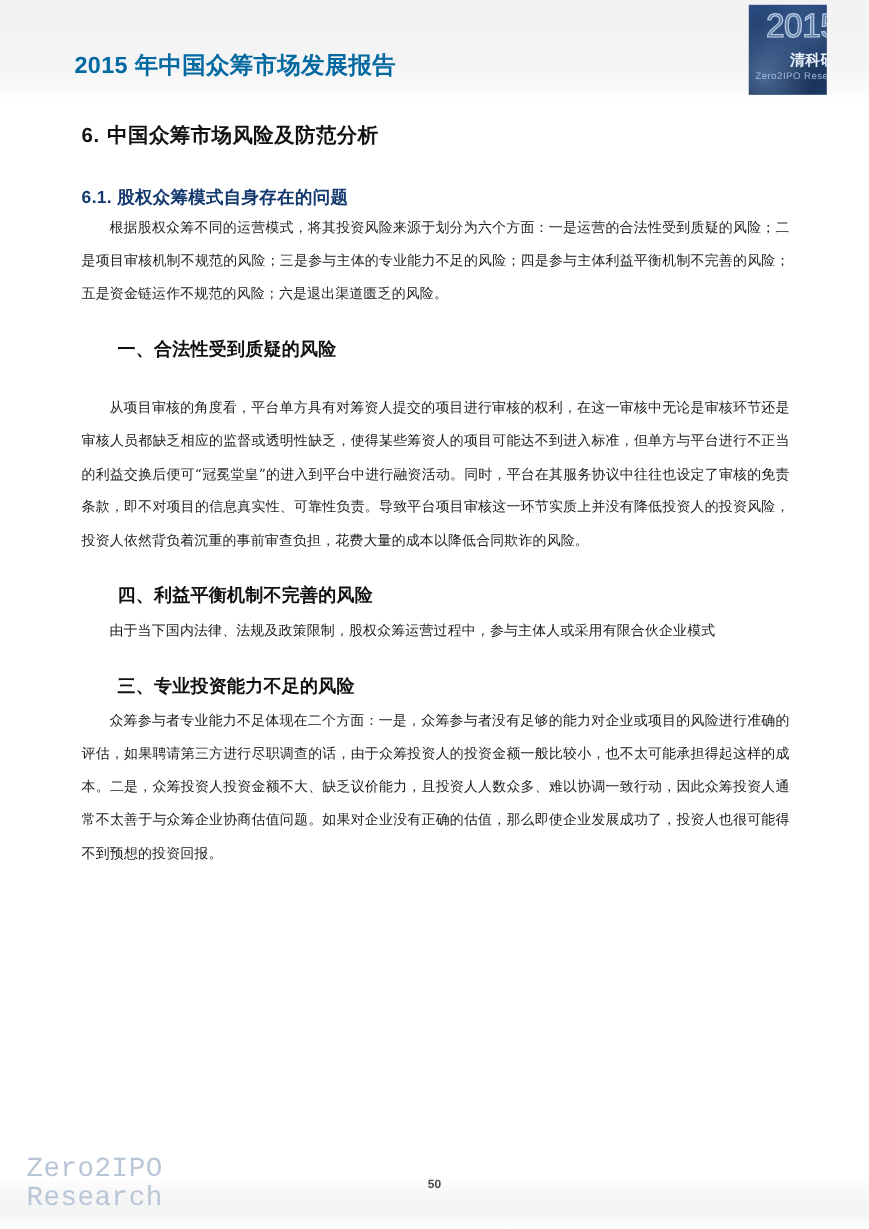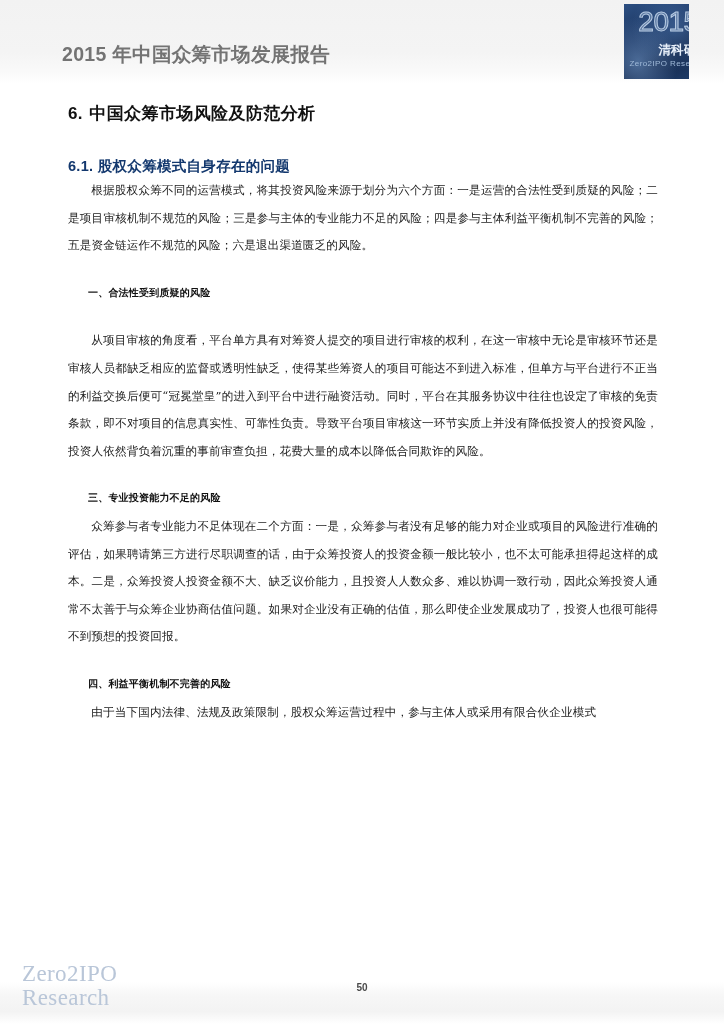--- a/index.html
+++ b/index.html
@@ -49,21 +49,21 @@
     height: 92px;
   }
   .doc-title {
     position: absolute;
     left: 62px;
     top: 41px;
     font-family: "Liberation Sans", sans-serif;
     font-weight: bold;
     font-size: 19.5px;
     letter-spacing: 0.3px;
-    color: #737373;
+    color: #0369a1;
     white-space: nowrap;
   }
 
   
   .logo-box {
     position: absolute;
     left: 624px;
     top: 4px;
     width: 65px;
     height: 75px;
@@ -157,23 +157,23 @@
     text-align: justify;
     letter-spacing: 0.15px;
   }
   .para.lead {
   }
 
   .risk-heading {
     margin: 0;
     padding: 0;
     text-indent: 2em;
-    font-family: Liberation Mono, monospace;
-    font-weight: bold;
-    font-size: 10px;
+    font-family: Liberation Serif, serif;
+    font-weight: bold;
+    font-size: 15px;
     line-height: 27.6px;
     color: #111111;
     letter-spacing: 0.2px;
   }
   .risk-block {
     margin-top: 20px;
   }
   .risk-block .para {
     margin-top: 0;
   }
@@ -191,21 +191,21 @@
     left: 0;
     top: 20px;
     width: 724px;
     height: 42px;
     background: linear-gradient(to bottom, #ffffff 0%, #f7f7f7 30%, #f3f3f3 70%, #ffffff 100%);
   }
   .footer-watermark {
     position: absolute;
     left: 22px;
     top: 0px;
-    font-family: Liberation Serif, serif;
+    font-family: Liberation Mono, monospace;
     font-size: 23px;
     line-height: 24px;
     letter-spacing: 0.4px;
     color: #b9c6d8;
     white-space: pre-line;
   }
   .page-number {
     position: absolute;
     left: 0;
     top: 20px;
@@ -251,27 +251,27 @@
 
     <div class="risk-block">
       <p class="risk-heading">一、合法性受到质疑的风险</p>
     </div>
 
     <div class="risk-block">
       <p class="para">从项目审核的角度看，平台单方具有对筹资人提交的项目进行审核的权利，在这一审核中无论是审核环节还是审核人员都缺乏相应的监督或透明性缺乏，使得某些筹资人的项目可能达不到进入标准，但单方与平台进行不正当的利益交换后便可“冠冕堂皇”的进入到平台中进行融资活动。同时，平台在其服务协议中往往也设定了审核的免责条款，即不对项目的信息真实性、可靠性负责。导致平台项目审核这一环节实质上并没有降低投资人的投资风险，投资人依然背负着沉重的事前审查负担，花费大量的成本以降低合同欺诈的风险。</p>
     </div>
 
     <div class="risk-block">
+      <p class="risk-heading">四、利益平衡机制不完善的风险</p>
+      <p class="para">由于当下国内法律、法规及政策限制，股权众筹运营过程中，参与主体人或采用有限合伙企业模式</p>
+    </div>
+
+    <div class="risk-block">
       <p class="risk-heading">三、专业投资能力不足的风险</p>
       <p class="para">众筹参与者专业能力不足体现在二个方面：一是，众筹参与者没有足够的能力对企业或项目的风险进行准确的评估，如果聘请第三方进行尽职调查的话，由于众筹投资人的投资金额一般比较小，也不太可能承担得起这样的成本。二是，众筹投资人投资金额不大、缺乏议价能力，且投资人人数众多、难以协调一致行动，因此众筹投资人通常不太善于与众筹企业协商估值问题。如果对企业没有正确的估值，那么即使企业发展成功了，投资人也很可能得不到预想的投资回报。</p>
-    </div>
-
-    <div class="risk-block">
-      <p class="risk-heading">四、利益平衡机制不完善的风险</p>
-      <p class="para">由于当下国内法律、法规及政策限制，股权众筹运营过程中，参与主体人或采用有限合伙企业模式</p>
     </div>
 
   </div>
 
   <div class="footer">
     <div class="footer-band"></div>
     <div class="footer-watermark">Zero2IPO
 Research</div>
     <div class="page-number">50</div>
   </div>

